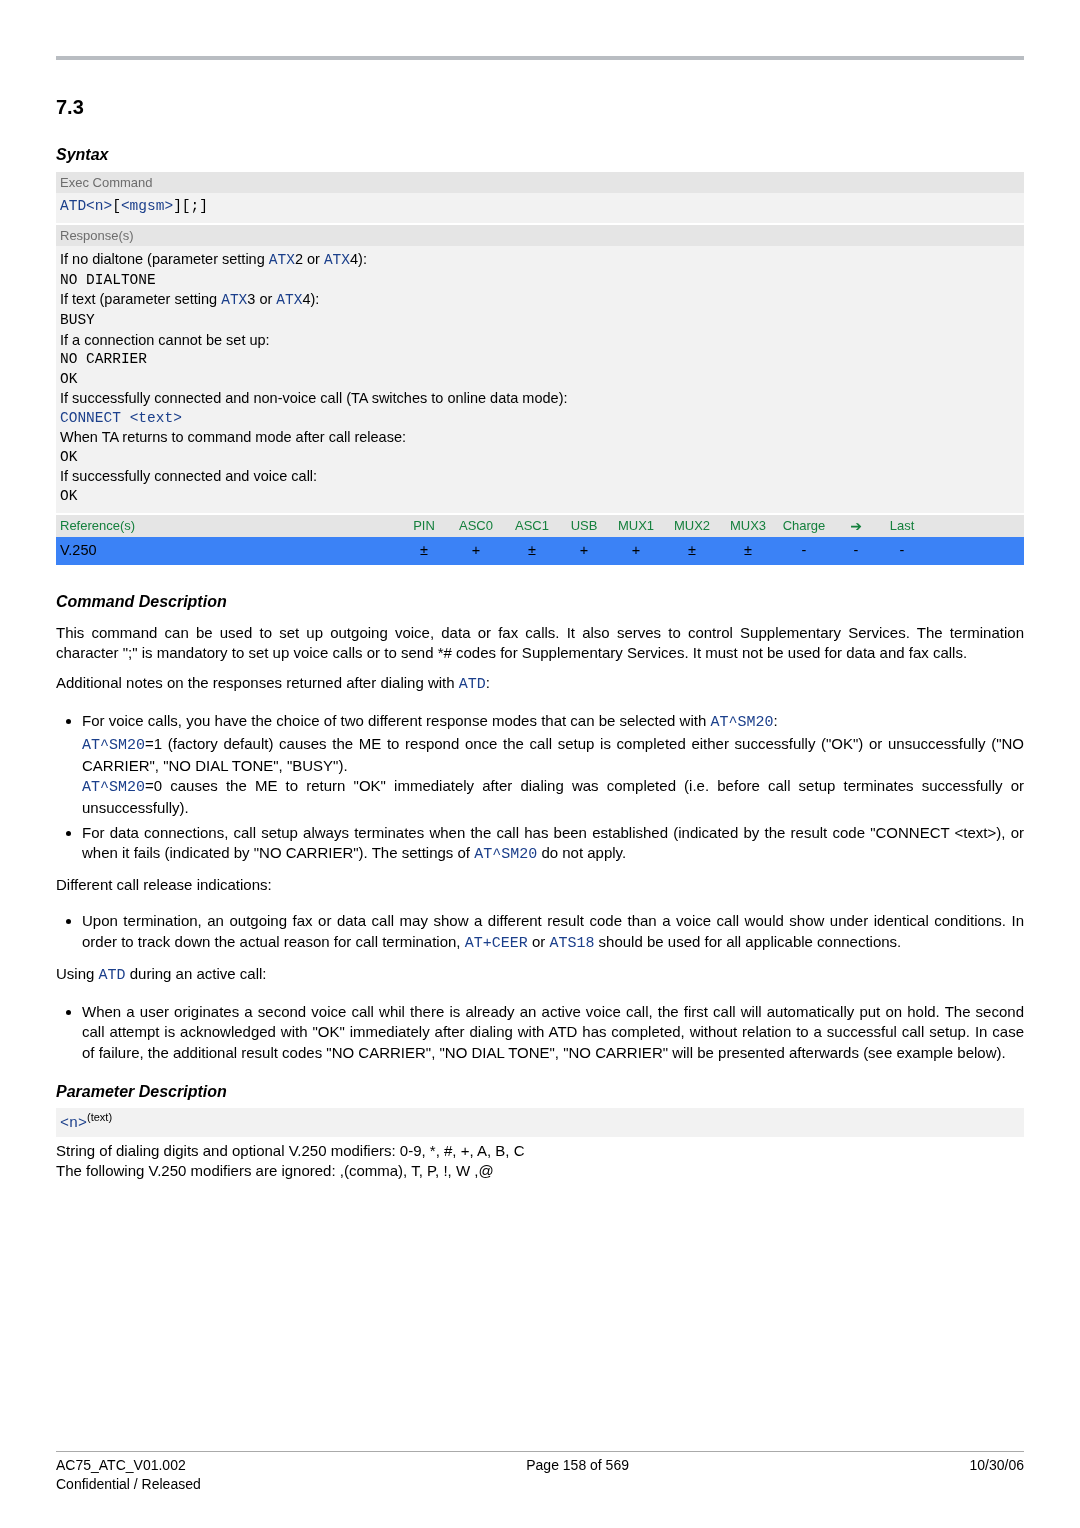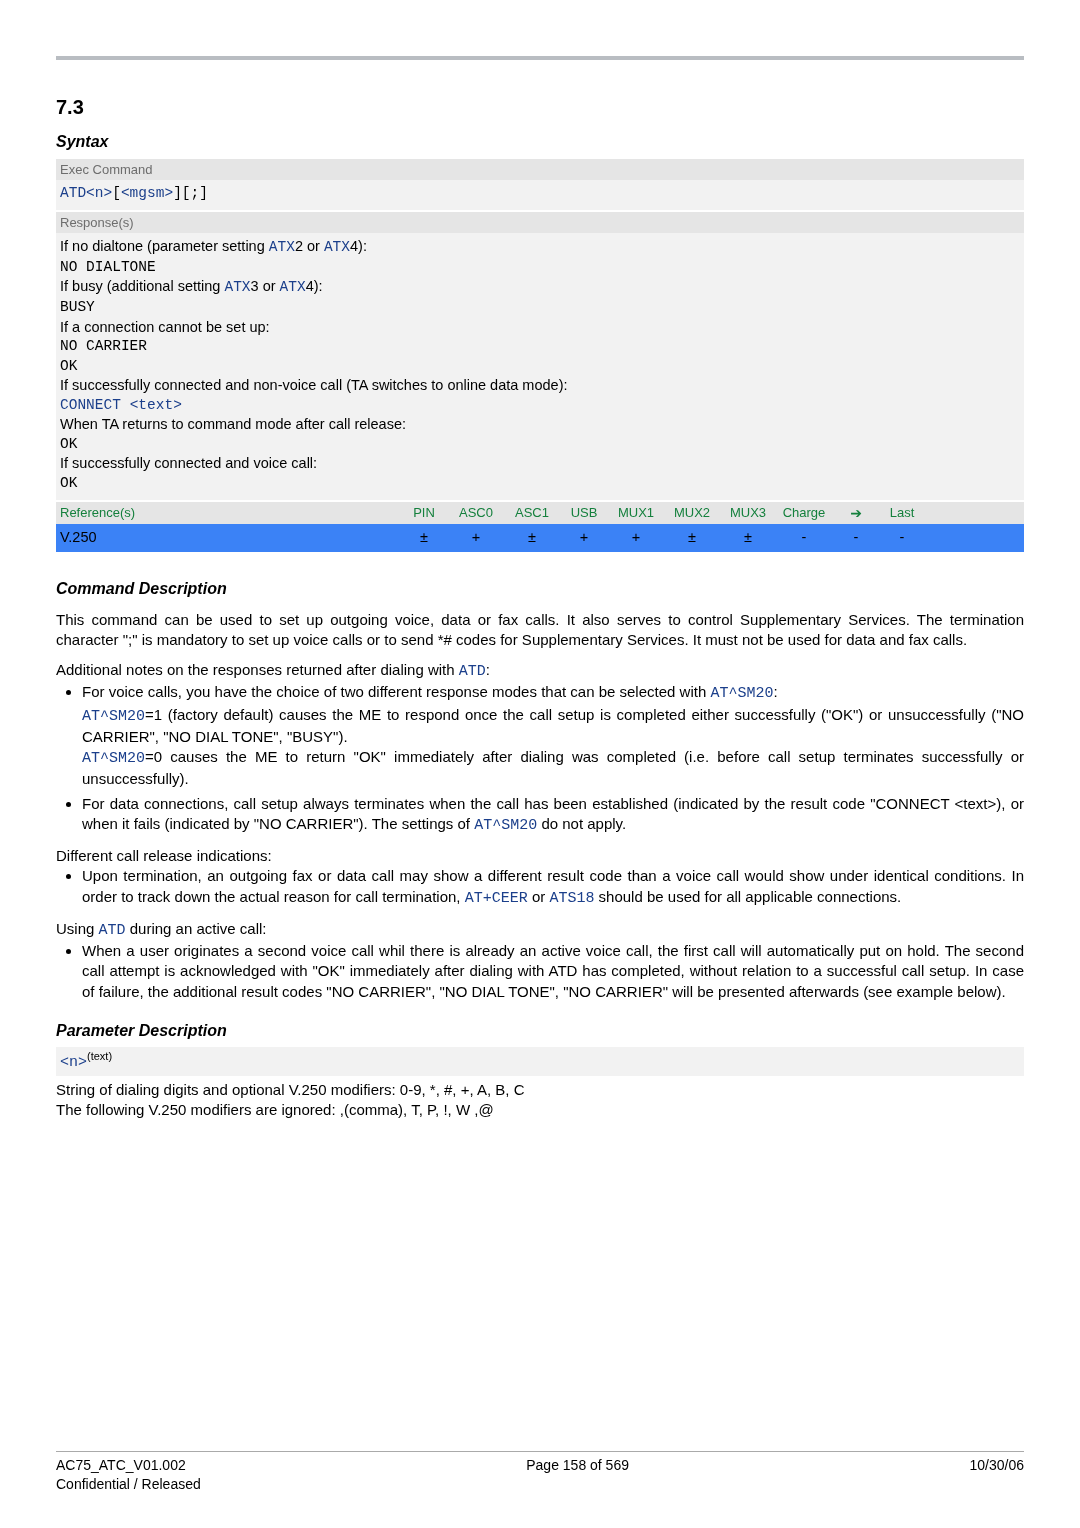--- a/index.html
+++ b/index.html
@@ -23,21 +23,21 @@
   }
   .doc-title { font-weight: bold; font-size: 17px; }
   .doc-sub { font-weight: bold; font-size: 15px; margin-top: 2px; }
   .brand { font-size: 32px; font-weight: bold; letter-spacing: 1px; }
   .hr-top {
     border: none;
     border-top: 4px solid #b9bdc2;
     margin-top: 8px;
     margin-bottom: 34px;
   }
-  .sect-row { display: flex; gap: 50px; margin-bottom: 10px; text-align: center; }
+  .sect-row { display: flex; gap: 50px; margin-bottom: 23px; text-align: center; }
   .sect-num { font-weight: bold; font-size: 20px; }
   .sect-title { font-weight: bold; font-size: 20px; }
   .subhead { font-weight: bold; font-style: italic; font-size: 16px; margin-top: 8px; margin-bottom: 6px; }
   .graybar {
     background: #e5e5e5;
     padding: 2px 4px;
     color: #6d6d6d;
     font-size: 13px;
     margin-top: 2px;
   }
@@ -64,21 +64,21 @@
   .refcols .wlast { width: 44px; }
   .matrixrow {
     display: flex;
     align-items: center;
     background: #3b82f6;
     padding: 4px 4px;
     font-size: 14.5px;
   }
   .matrixrow .lbl { flex: 0 0 340px; }
   .para { margin-top: 10px; }
-  ul.bul { list-style: disc; margin-left: 26px; margin-top: 0; }
+  ul.bul { list-style: disc; margin-left: 26px; margin-top: 16px; }
   ul.bul li { margin-bottom: 4px; text-align: justify; }
   .justify { text-align: justify; }
   .parambox {
     background: #f2f2f2;
     padding: 2px 4px;
     margin-top: 4px;
   }
   .sup { font-size: 11px; vertical-align: super; }
   .footer {
     position: absolute;
@@ -107,21 +107,21 @@
     <span class="blue">ATD</span><span class="blue">&lt;n&gt;</span><span>[</span><span class="blue">&lt;mgsm&gt;</span><span>][;]</span>
   </div>
 
   <div class="graybar">Response(s)</div>
   <div class="codeblock">
     <div>
       <span>If no dialtone (parameter setting </span><span class="mono blue">ATX</span><span>2 or </span><span class="mono blue">ATX</span><span>4):</span>
     </div>
     <div class="mono">NO DIALTONE</div>
     <div>
-      <span>If busy (additional setting </span><span class="mono blue">ATX</span><span>3 or </span><span class="mono blue">ATX</span><span>4):</span>
+      <span>If text (parameter setting </span><span class="mono blue">ATX</span><span>3 or </span><span class="mono blue">ATX</span><span>4):</span>
     </div>
     <div class="mono">BUSY</div>
     <div>If a connection cannot be set up:</div>
     <div class="mono">NO CARRIER</div>
     <div class="mono">OK</div>
     <div>If successfully connected and non-voice call (TA switches to online data mode):</div>
     <div class="mono">
       <span class="blue">CONNECT </span><span class="blue">&lt;text&gt;</span>
     </div>
     <div>When TA returns to command mode after call release:</div>

